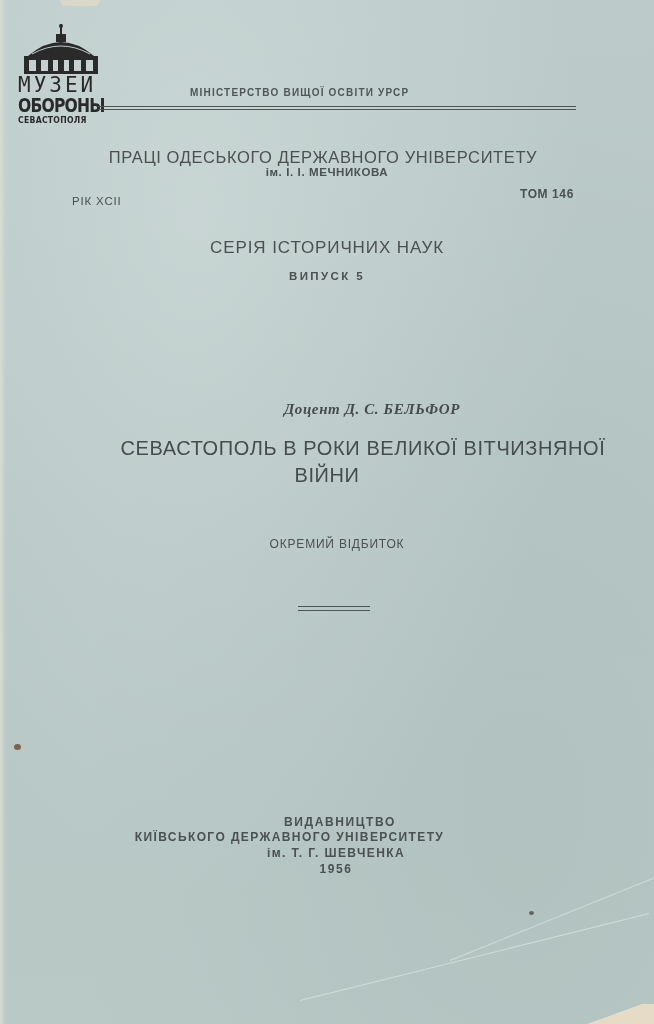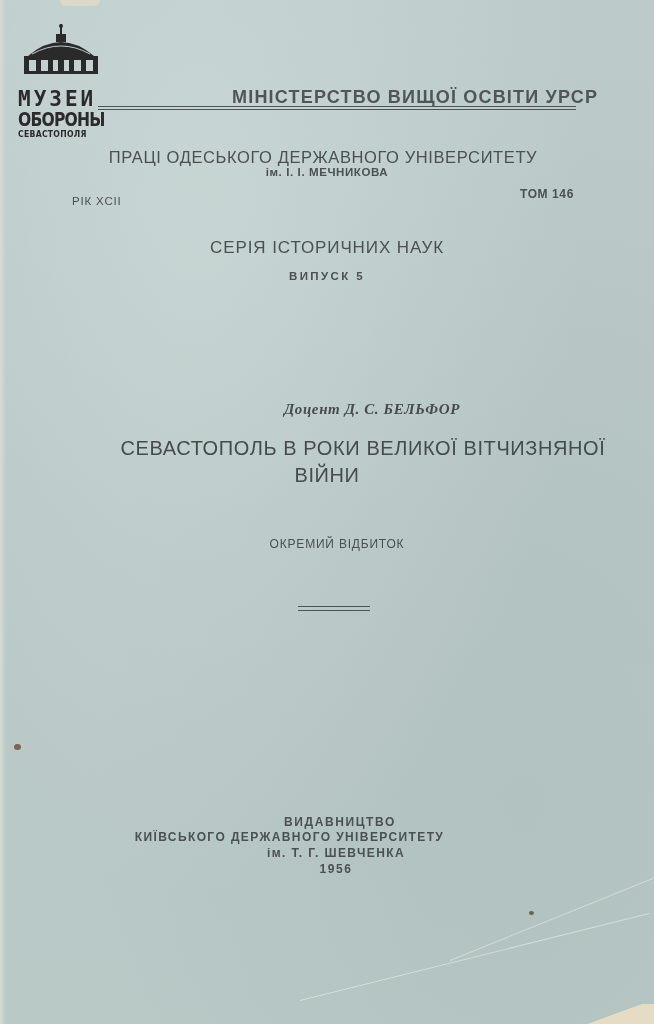--- a/index.html
+++ b/index.html
@@ -16,26 +16,26 @@
         radial-gradient(ellipse at 80% 80%, rgba(170,186,184,0.45), rgba(0,0,0,0) 60%),
         linear-gradient(180deg, #bccbca 0%, #b7c7c5 50%, #b9c9c6 100%);
     }
     .edge-left { position:absolute; left:0; top:0; width:6px; height:1024px; background:linear-gradient(90deg,#d8dcd2,rgba(216,220,210,0)); }
     .tear-top { position:absolute; left:60px; top:0; width:40px; height:6px; background:#e4dcc8; border-radius:0 0 20px 20px; opacity:.7; }
     .corner-br { position:absolute; right:0; bottom:0; width:80px; height:20px; background:linear-gradient(160deg, rgba(0,0,0,0) 50%, #e6dcc6 51%); }
     .crease { position:absolute; height:1px; background:rgba(235,240,236,0.55); transform-origin:left center; }
 
     .logo { position:absolute; left:18px; top:22px; width:84px; color:#2b2b2b; }
     .logo svg { display:block; margin-left:4px; }
-    .logo-line1 { font-family:"DejaVu Sans Mono", monospace; font-weight:bold; font-size:21px; letter-spacing:3px; line-height:20px; color:#2a2a2a; margin-top:15px; }
+    .logo-line1 { font-family:"DejaVu Sans Mono", monospace; font-weight:normal; font-size:21px; letter-spacing:3px; line-height:20px; color:#2a2a2a; margin-top:1px; }
     .logo-line2 { font-family:"DejaVu Sans", sans-serif; font-weight:bold; font-size:19px; letter-spacing:-1px; line-height:20px; color:#2a2a2a; transform:scaleX(0.82); transform-origin:left; }
     .logo-line3 { font-family:"DejaVu Sans", sans-serif; font-weight:bold; font-size:9px; letter-spacing:0.3px; line-height:11px; color:#2a2a2a; transform:scaleX(0.86); transform-origin:left; }
 
     .txt { position:absolute; white-space:nowrap; text-align:center; }
-    .ministry { left:190px; top:87px; font-size:18px; font-weight:bold; letter-spacing:1.2px; color:#505556;margin-left:42px; }
+    .ministry { left:190px; top:87px; font-size:10px; font-weight:bold; letter-spacing:1.2px; color:#505556; }
     .rule-top { position:absolute; left:98px; top:106px; width:478px; height:2px; border-top:1.5px solid #4e5354; border-bottom:1px solid #4e5354; }
 
     .univ { left:0; width:646px; top:148px; font-size:16.5px; letter-spacing:0.6px; color:#4b5051; }
     .univ-sub { left:0; width:654px; top:166px; font-size:11.5px; font-weight:bold; letter-spacing:0.6px; color:#4b5051; }
     .year { left:72px; top:195px; font-size:11.5px; letter-spacing:0.8px; color:#4b5051; }
     .volume { left:520px; top:187px; font-size:12px; font-weight:bold; letter-spacing:0.6px; color:#4b5051; }
 
     .series { left:0; width:654px; top:238px; font-size:17px; letter-spacing:0.9px; color:#4b5051; }
     .issue { left:0; width:654px; top:270px; font-size:11.5px; font-weight:bold; letter-spacing:2.4px; color:#4b5051; }
 

